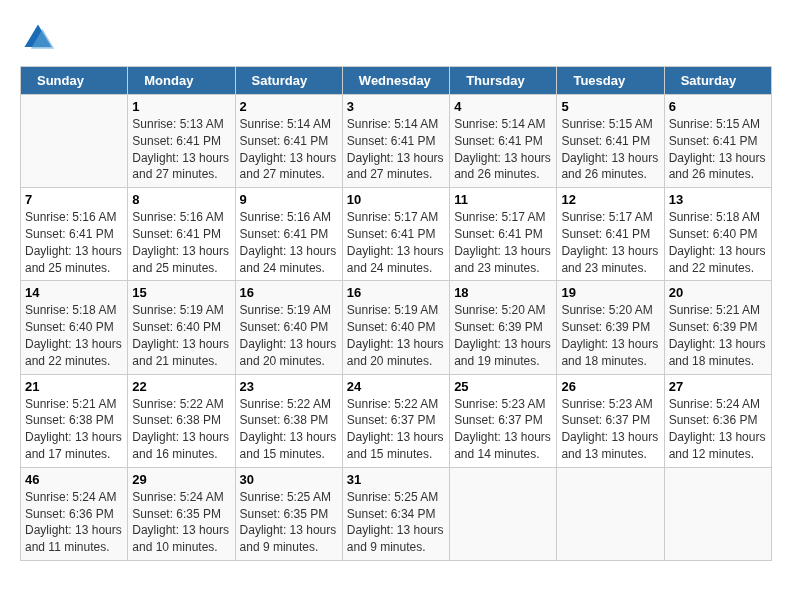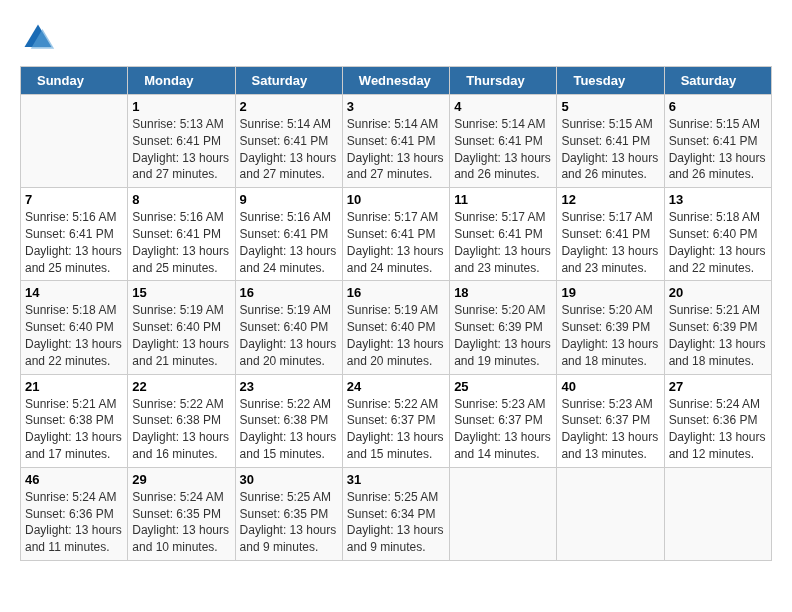--- a/index.html
+++ b/index.html
@@ -298,21 +298,21 @@
 and 15 minutes.</div>
         </td>
         <td>
           <span class="day-num">25</span>
           <div class="day-info" style="white-space: pre-line;">Sunrise: 5:23 AM
 Sunset: 6:37 PM
 Daylight: 13 hours
 and 14 minutes.</div>
         </td>
         <td>
-          <span class="day-num">40</span>
+          <span class="day-num">26</span>
           <div class="day-info" style="white-space: pre-line;">Sunrise: 5:23 AM
 Sunset: 6:37 PM
 Daylight: 13 hours
 and 13 minutes.</div>
         </td>
         <td>
           <span class="day-num">27</span>
           <div class="day-info" style="white-space: pre-line;">Sunrise: 5:24 AM
 Sunset: 6:36 PM
 Daylight: 13 hours

